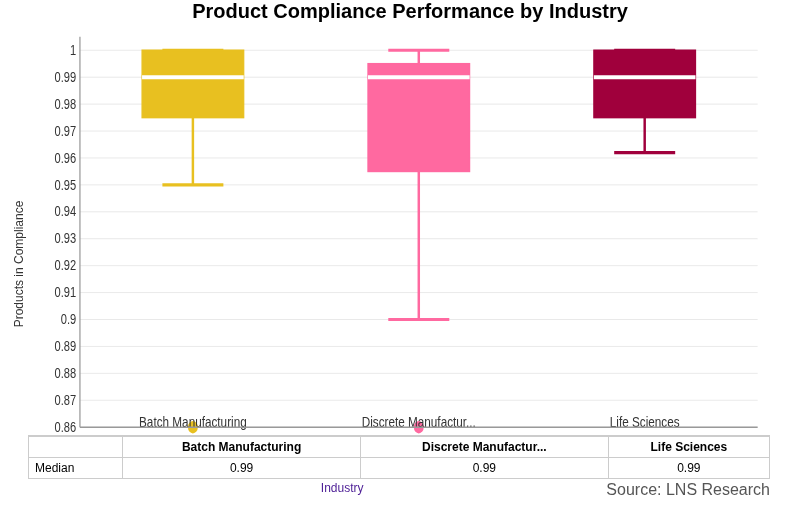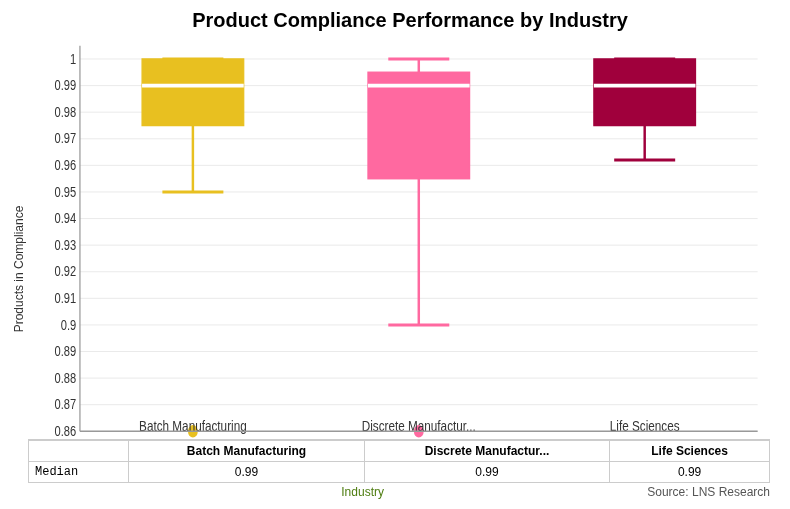--- a/index.html
+++ b/index.html
@@ -7,21 +7,21 @@
       width: 790px;
       height: 509px;
       background: #fff;
       font-family: Arial, sans-serif;
       overflow: hidden;
     }
     .chart-container {
       width: 790px;
       height: 509px;
       background: #fff;
-      padding: 9px 20px 10px 10px;
+      padding: 0 20px 10px 10px;
       display: flex;
       flex-direction: column;
     }
     .chart-title {
       font-size: 20px;
       font-weight: bold;
       text-align: center;
       color: #000;
       margin-bottom: 6px;
       padding-left: 40px;
@@ -65,38 +65,37 @@
     }
     .table-section td, .table-section th {
       border: 1px solid #ccc;
       text-align: center;
       padding: 3px 6px;
       font-size: 12px;
     }
     .table-section td:first-child, .table-section th:first-child {
       text-align: left;
       font-weight: normal;
-      font-family: Liberation Mono, monospace;
     }
     .axis-label-row {
       display: flex;
       justify-content: space-between;
       align-items: flex-start;
       padding-top: 2px;
       font-size: 11px;
       color: #555;
     }
     .x-axis-label {
       flex: 1;
       text-align: center;
       font-size: 12px;
-      color: #4d7c0f;
+      color: #4c1d95;
     }
     .source-label {
-      font-size: 12px;
+      font-size: 16px;
       color: #555;
       white-space: nowrap;
     }
   </style>
 </head>
 <body>
 
 <div class="chart-container">
   <div class="chart-title">Product Compliance Performance by Industry</div>
   <div class="chart-body">

